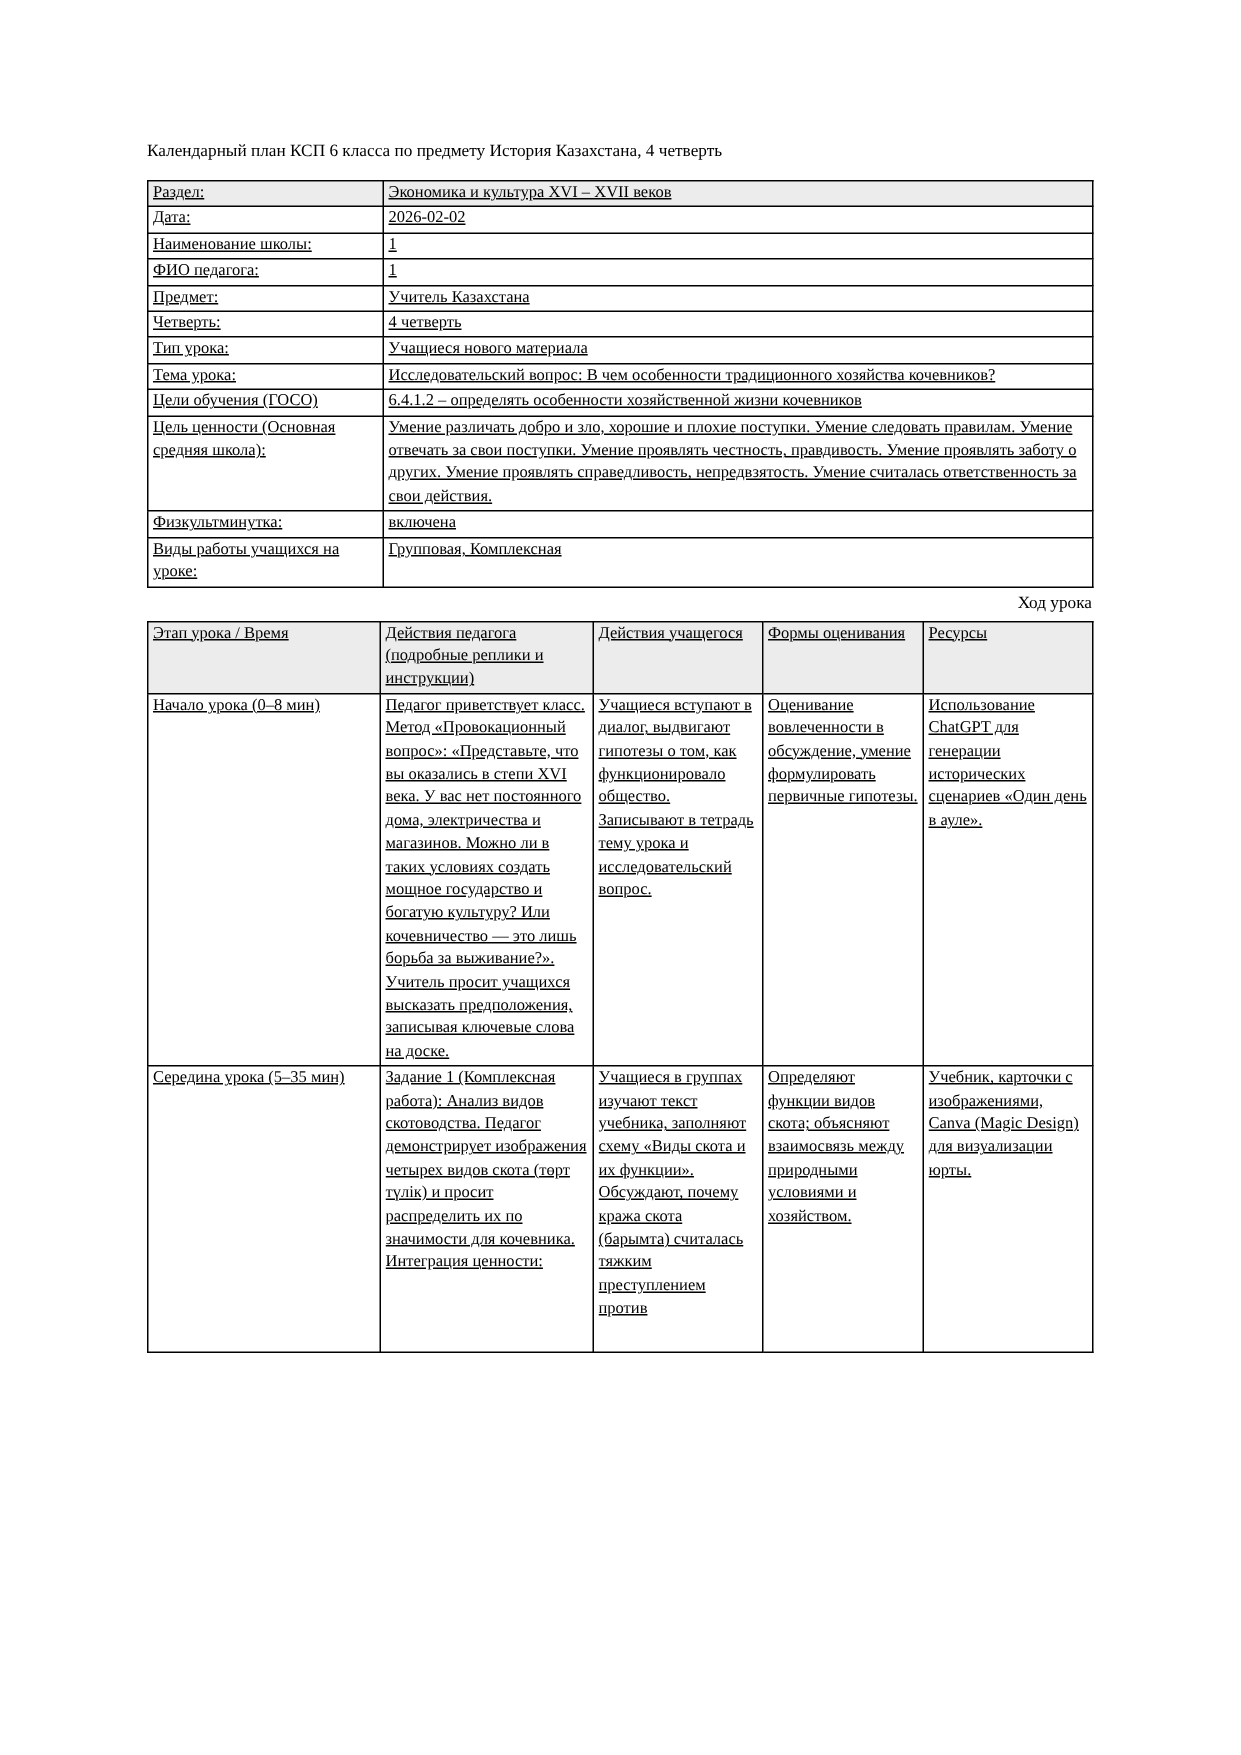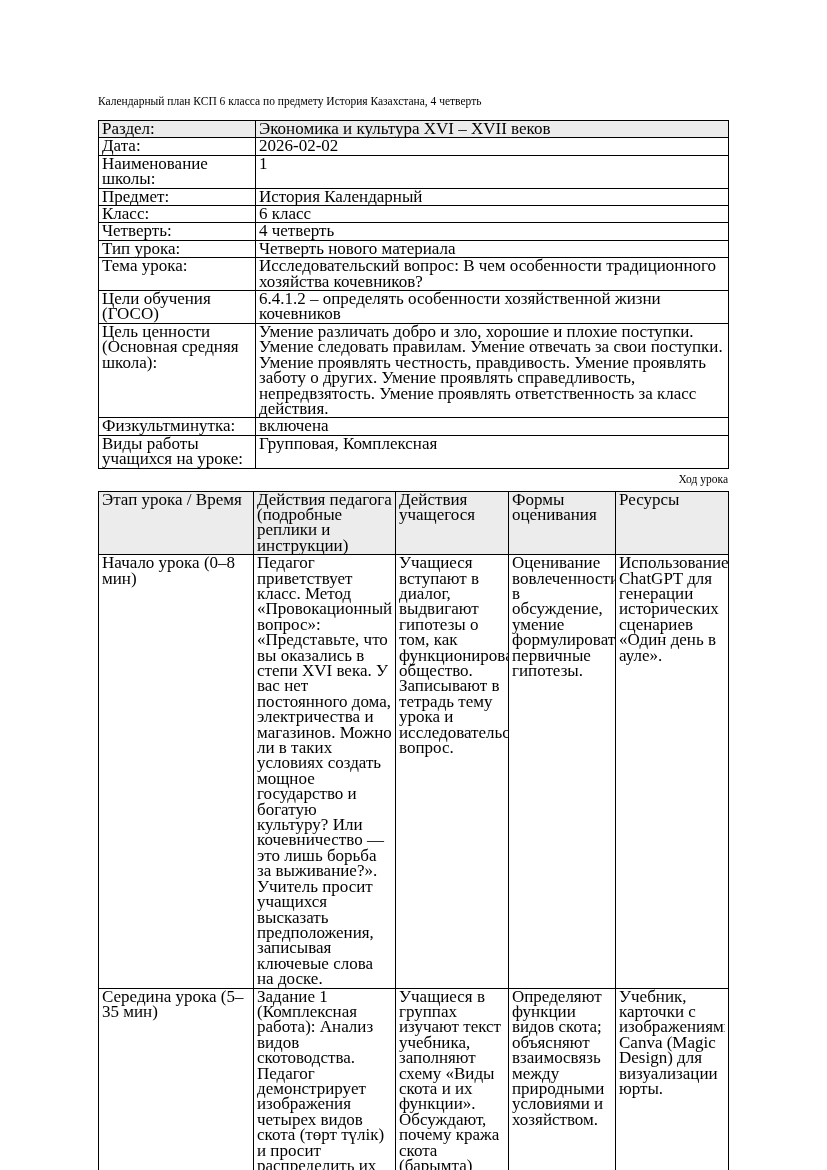--- a/index.html
+++ b/index.html
@@ -24,22 +24,23 @@
   }
   .doc-title {
     font-size: 11.5px;
     line-height: 14px;
     margin: 0 0 12px 0;
   }
   table {
     border-collapse: collapse;
     table-layout: fixed;
     width: 630px;
-    font-size: 17px;
+    font-size: 11px;
     line-height: 15.4px;
+    text-decoration: underline;
   }
   td, th {
     border: 1px solid #000;
     padding: 0 3px 1px 3px;
     vertical-align: top;
     text-align: left;
     font-weight: normal;
     overflow: hidden;
   }
   tr.shaded td, thead th { background: #ececec; }
@@ -74,46 +75,46 @@
         </tr>
         <tr>
           <td>Дата:</td>
           <td>2026-02-02</td>
         </tr>
         <tr>
           <td>Наименование школы:</td>
           <td>1</td>
         </tr>
         <tr>
-          <td>Предмет:</td>
-          <td>История Календарный</td>
+          <td>ФИО педагога:</td>
+          <td>1</td>
         </tr>
         <tr>
-          <td>Класс:</td>
-          <td>6 класс</td>
+          <td>Предмет:</td>
+          <td>Учитель Казахстана</td>
         </tr>
         <tr>
           <td>Четверть:</td>
           <td>4 четверть</td>
         </tr>
         <tr>
           <td>Тип урока:</td>
-          <td>Четверть нового материала</td>
+          <td>Учащиеся нового материала</td>
         </tr>
         <tr>
           <td>Тема урока:</td>
           <td>Исследовательский вопрос: В чем особенности традиционного хозяйства кочевников?</td>
         </tr>
         <tr>
           <td>Цели обучения (ГОСО)</td>
           <td>6.4.1.2 – определять особенности хозяйственной жизни кочевников</td>
         </tr>
         <tr>
           <td>Цель ценности (Основная средняя школа):</td>
-          <td>Умение различать добро и зло, хорошие и плохие поступки. Умение следовать правилам. Умение отвечать за свои поступки. Умение проявлять честность, правдивость. Умение проявлять заботу о других. Умение проявлять справедливость, непредвзятость. Умение проявлять ответственность за класс действия.</td>
+          <td>Умение различать добро и зло, хорошие и плохие поступки. Умение следовать правилам. Умение отвечать за свои поступки. Умение проявлять честность, правдивость. Умение проявлять заботу о других. Умение проявлять справедливость, непредвзятость. Умение считалась ответственность за свои действия.</td>
         </tr>
         <tr>
           <td>Физкультминутка:</td>
           <td>включена</td>
         </tr>
         <tr>
           <td>Виды работы учащихся на уроке:</td>
           <td>Групповая, Комплексная</td>
         </tr>
       </tbody>

